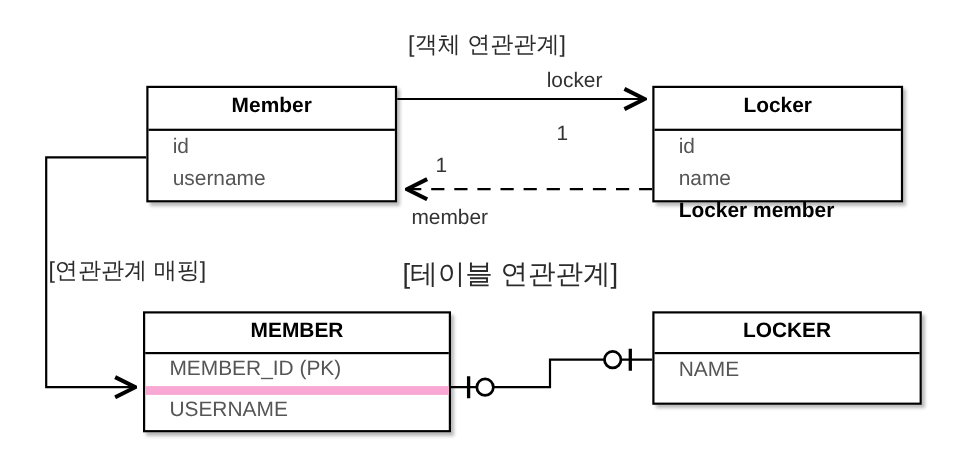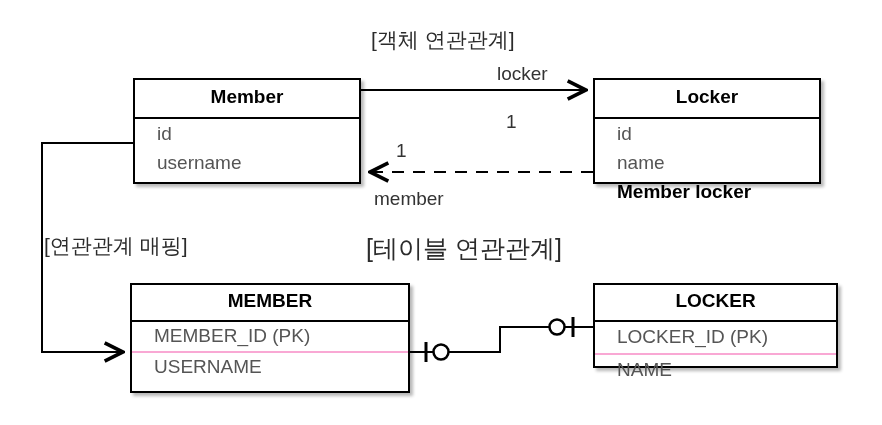--- a/index.html
+++ b/index.html
@@ -52,21 +52,21 @@
     white-space: nowrap;
     line-height: 1;
     overflow: hidden;
     color: #555555;
   }
   .box .row.bold {
     font-weight: bold;
     color: #000000;
   }
   .box .row.sep {
-    border-bottom: 2px solid #f9a8d4;
+    border-bottom: 8px solid #f9a8d4;
   }
 
   
   #box-member, #box-locker {
     font-size: 19px;
   }
   #box-member { left: 133px; top: 78px;  width: 228px; height: 106px; }
   #box-locker { left: 593px; top: 78px;  width: 228px; height: 106px; }
   #box-member .title, #box-locker .title { height: 30px; padding-top: 7px; font-size: 19px; }
   #box-member .row,  #box-locker .row  { height: 24px; padding-top: 5px; font-size: 19px; }
@@ -144,37 +144,36 @@
   <div class="box" id="box-member">
     <div class="title">Member</div>
     <div class="row">id</div>
     <div class="row">username</div>
   </div>
 
   <div class="box" id="box-locker">
     <div class="title">Locker</div>
     <div class="row">id</div>
     <div class="row">name</div>
-    <div class="row bold">Member locker</div>
+    <div class="row bold">Locker member</div>
   </div>
 
   <div class="label" id="lbl-locker-edge">locker</div>
   <div class="label" id="lbl-card-1-top">1</div>
   <div class="label" id="lbl-card-1-bot">1</div>
   <div class="label" id="lbl-member-edge">member</div>
 
   <div class="label" id="lbl-mapping">[연관관계 매핑]</div>
 
   <div class="label" id="lbl-table-rel">[테이블 연관관계]</div>
 
   <div class="box" id="box-member-tbl">
     <div class="title">MEMBER</div>
     <div class="row sep">MEMBER_ID (PK)</div>
     <div class="row">USERNAME</div>
   </div>
 
   <div class="box" id="box-locker-tbl">
     <div class="title">LOCKER</div>
-    <div class="row sep">LOCKER_ID (PK)</div>
     <div class="row">NAME</div>
   </div>
 
 </div>
 
 </body></html>

